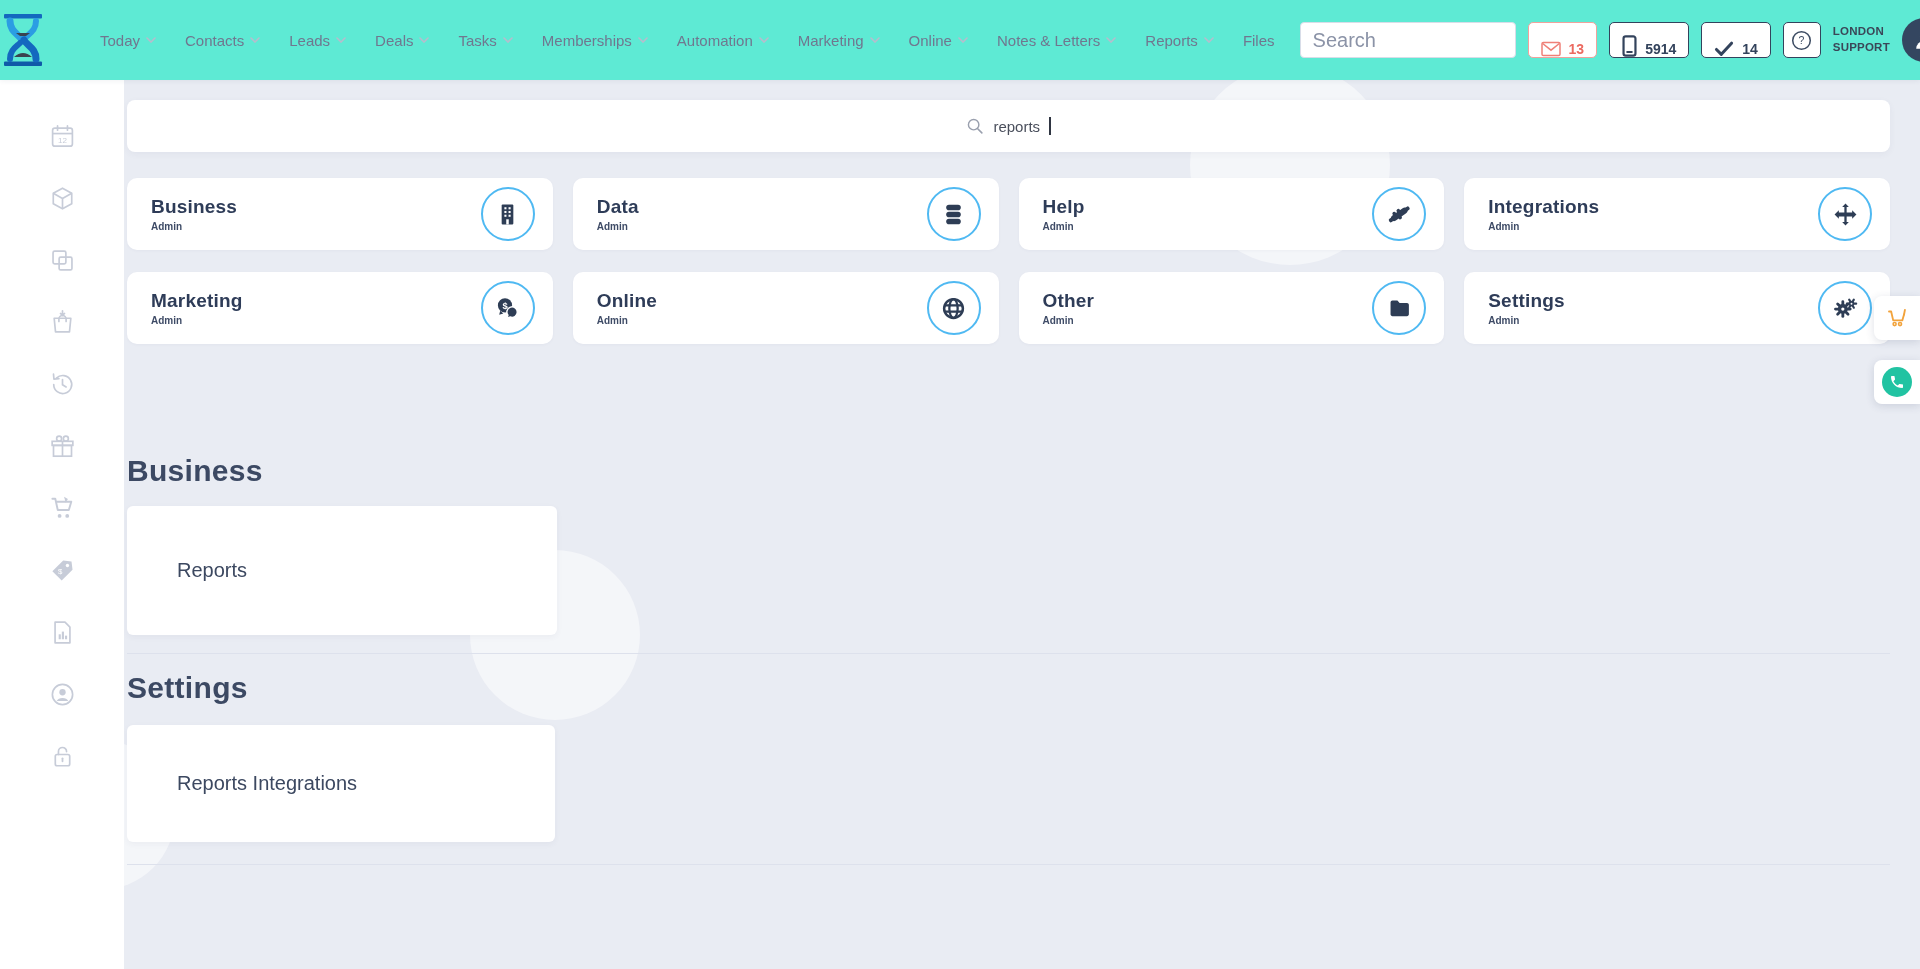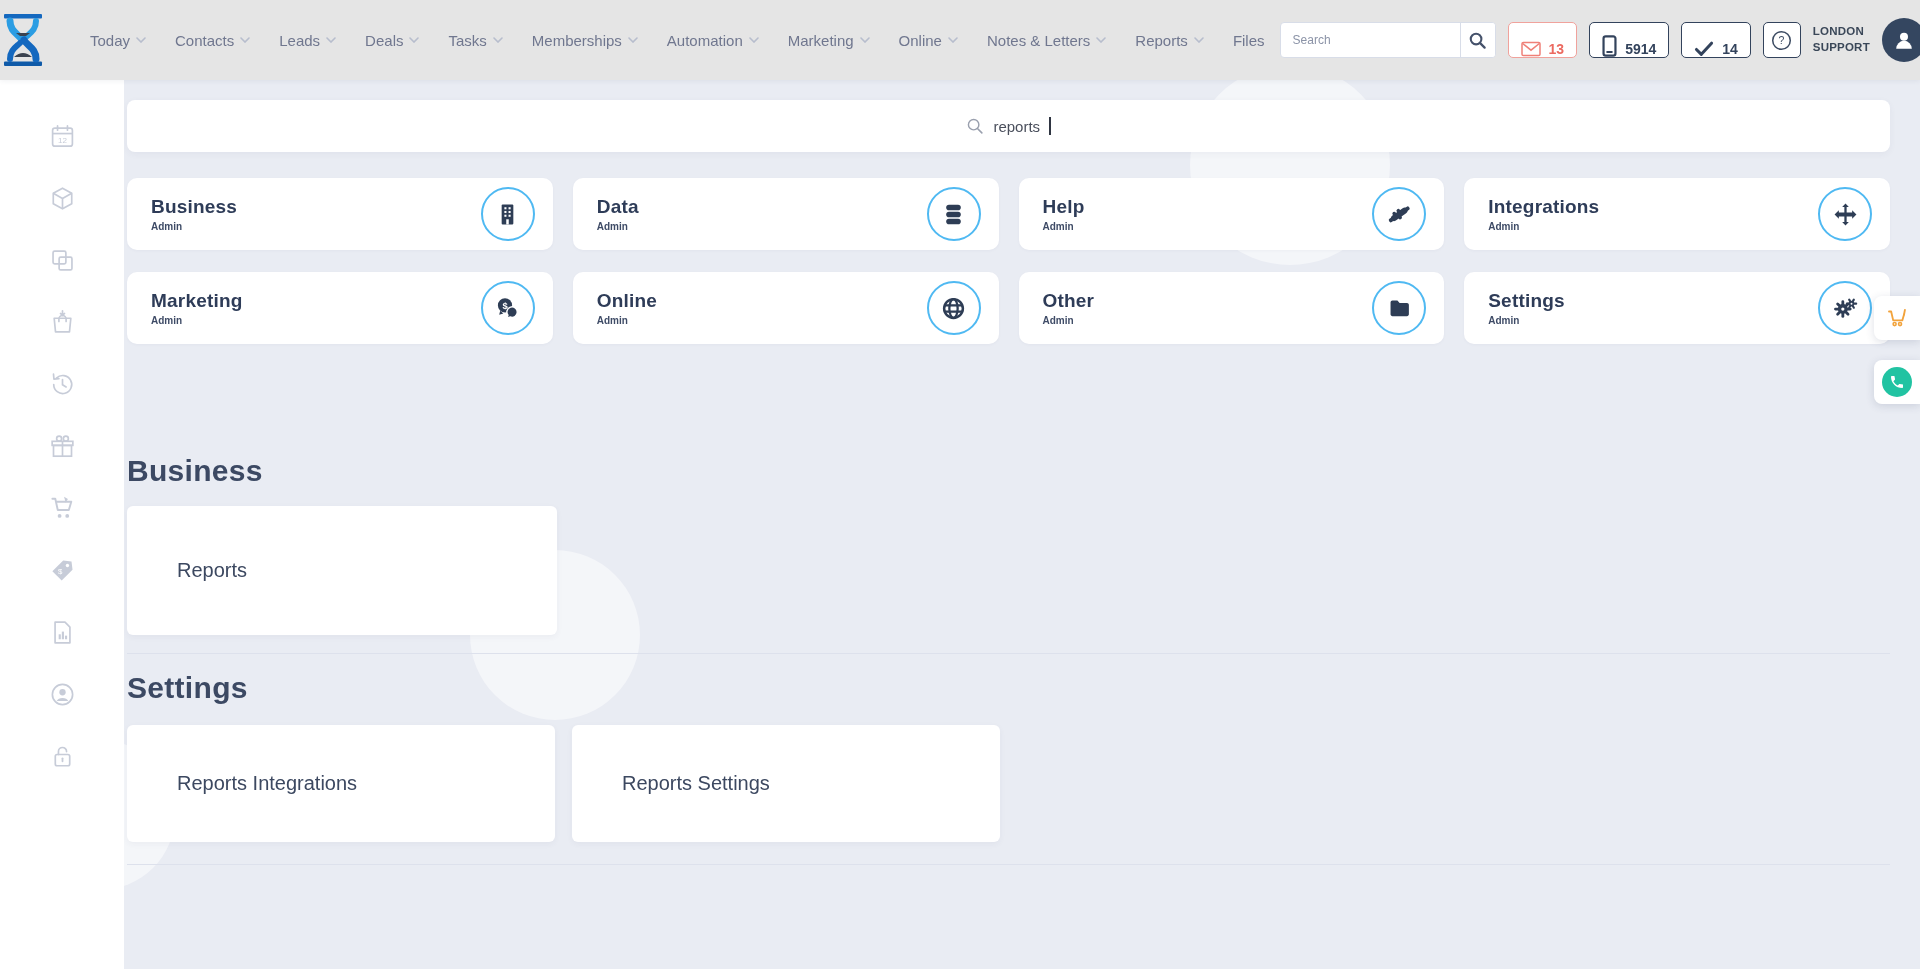--- a/index.html
+++ b/index.html
@@ -1,30 +1,30 @@
 <!DOCTYPE html>
 <html><head>
 <meta charset="utf-8">
 <style>
   * { margin:0; padding:0; box-sizing:border-box; }
   html,body { width:1920px; height:969px; overflow:hidden; background:#ffffff;
     font-family:"Liberation Sans","DejaVu Sans",sans-serif; }
 
   
-  .topbar { position:absolute; top:0; left:0; width:1920px; height:80px; background:#e5e5e5;
-    display:flex; align-items:center; z-index:30; box-shadow:0 1px 5px rgba(45,55,90,.07); }
+  .topbar { position:absolute; top:0; left:0; width:1920px; height:80px; background:#5eead4;
+    display:flex; align-items:center; z-index:30; box-shadow:0 1px 5px rgba(45,55,90,.07);gap:10px; }
   .logo-box { width:100px; height:80px; display:flex; align-items:center; justify-content:center; }
   .nav-menu { display:flex; align-items:center; margin-left:30px; }
   .nav-item { display:flex; align-items:center; gap:6px; padding:10px 15px 10px 14px;
     font-size:15px; color:#70778f; cursor:pointer; white-space:nowrap; }
   .chev { width:10px; height:6px; }
   .top-right { margin-left:auto; display:flex; align-items:center; gap:12px; padding-right:28px; }
   .search-box { width:216px; height:36px; border:1px solid #d8dde8; border-radius:4px;
     display:flex; align-items:center; background:#fff; overflow:hidden; }
-  .search-box input { flex:1; border:none; outline:none; padding:0 12px; font-size:12px;
+  .search-box input { flex:1; border:none; outline:none; padding:0 12px; font-size:20px;
     color:#4a5568; font-family:inherit; }
   .search-box input::placeholder { color:#8b93a7; }
   .search-btn { width:44px; height:36px; border-left:1px solid #d8dde8; display:flex;
     align-items:center; justify-content:center; cursor:pointer; background:#fff; }
   .pill { height:36px; border-radius:5px; border:1.5px solid #33435c; background:#fff;
     display:flex; align-items:flex-end; gap:8px; padding:0 12px; font-size:14px; color:#33435c;
     cursor:pointer; font-weight:bold; }
   .pill.red { border-color:#f0a29c; color:#ec6a60; }
   .help-btn { width:38px; height:36px; border:1.5px solid #33435c; border-radius:5px;
     display:flex; align-items:center; justify-content:center; background:#fff; cursor:pointer; }
@@ -468,21 +468,20 @@
   </div>
 
   <div class="section-heading h-business">Business</div>
   <div class="item-card reports-card">Reports</div>
 
   <div class="divider div-1"></div>
 
   <div class="section-heading h-settings">Settings</div>
   <div class="settings-row">
     <div class="item-card">Reports Integrations</div>
-    <div class="item-card">Reports Settings</div>
   </div>
 
   <div class="divider div-2"></div>
 </div>
 
 <div class="rail-btn rail-cart">
   <svg width="26" height="26" viewBox="0 0 24 24">
     <path d="M4.6 6h2l1.9 8.2h8.4l1.6-5.4" fill="none" stroke="#f2a33c" stroke-width="1.7" stroke-linecap="round" stroke-linejoin="round"></path>
     <line x1="18.5" y1="8.8" x2="19.3" y2="4.6" stroke="#f2a33c" stroke-width="1.7" stroke-linecap="round"></line>
     <circle cx="9.8" cy="17.6" r="1.4" fill="none" stroke="#f2a33c" stroke-width="1.5"></circle>

